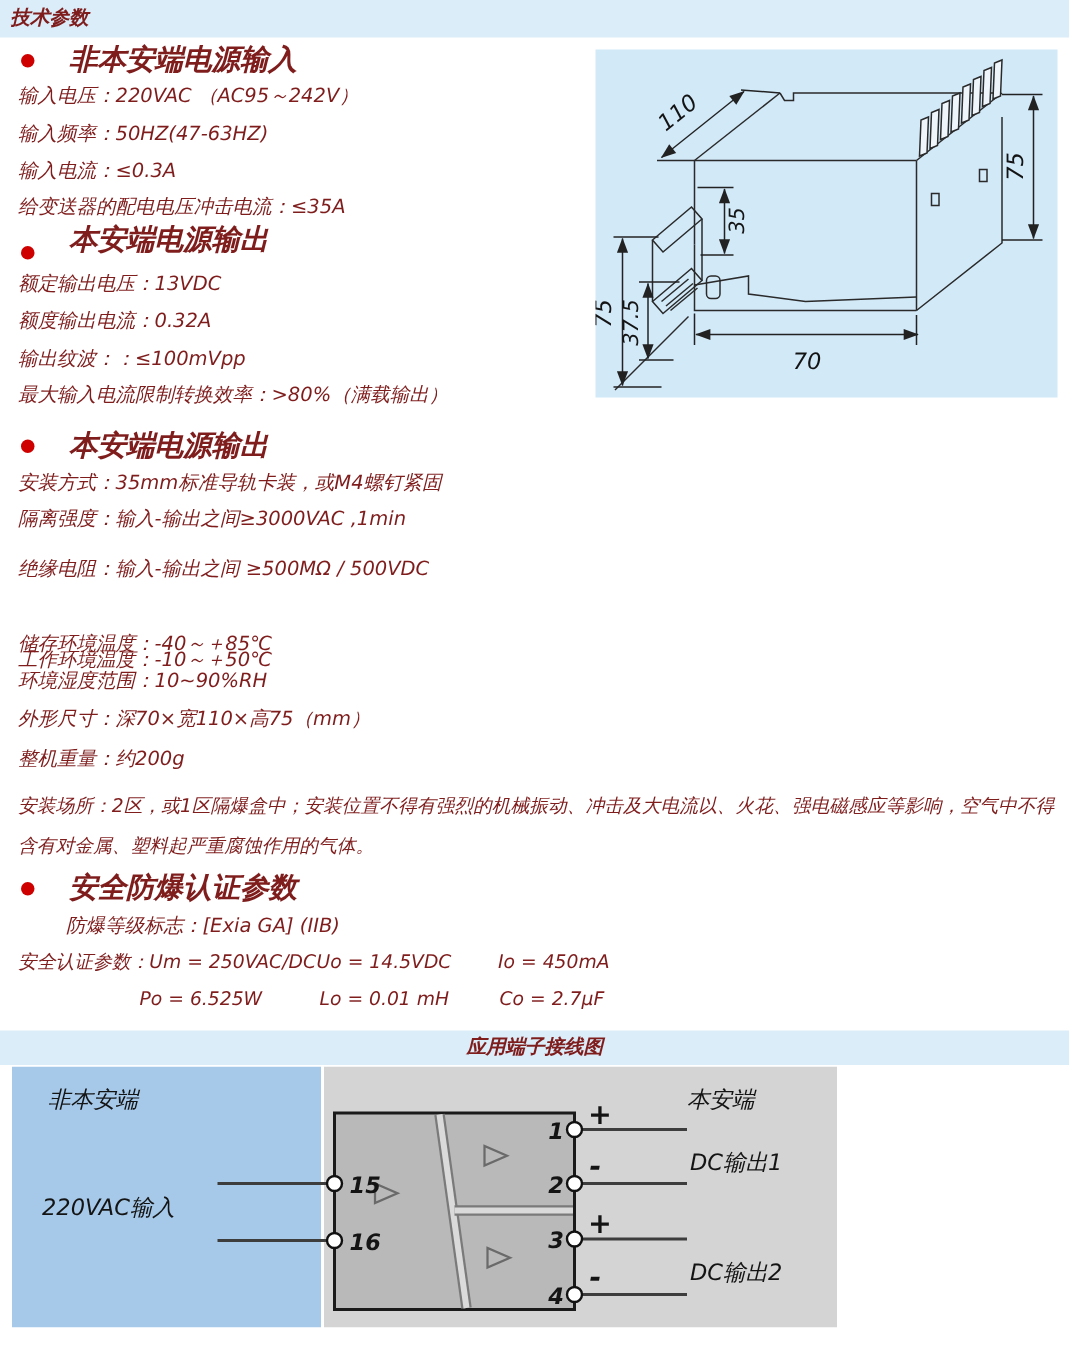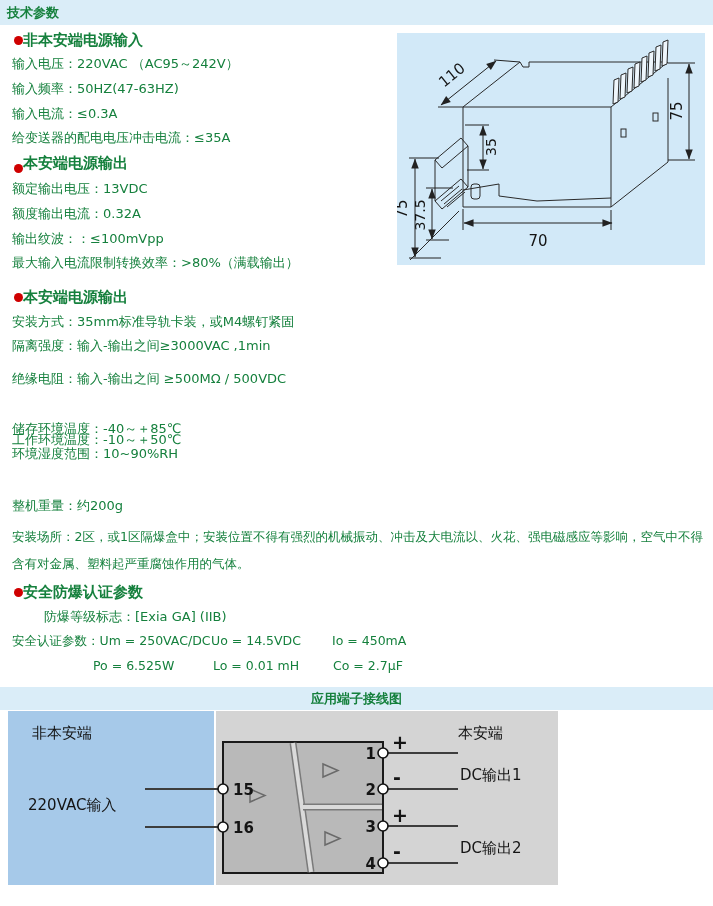--- a/index.html
+++ b/index.html
@@ -1,22 +1,22 @@
 <!DOCTYPE html>
 <html style="--accent_bar: #daedf8; --drawing_panel: #d2e9f8; --ni_panel_blue: #a6c9e9; --is_panel_gray: #d4d4d4; --box_fill: #b9b9b9; --bullet_red: #cf0000;"><head>
 <meta charset="utf-8">
 <style>
   html,body{margin:0;padding:0;background:#fff;}
   .page{position:relative;width:713px;height:906px;background:#fff;overflow:hidden;
-        font-family:"DejaVu Sans",sans-serif;color:#15803d;}
+        font-family:"DejaVu Sans",sans-serif;color:#7f1d1d;font-style:italic;}
   .titlebar{position:absolute;left:0;top:0;width:713px;height:25px;
             background:var(--accent_bar);font-weight:bold;font-size:13px;line-height:25px;padding-left:7px;box-sizing:border-box;}
   .sec-header{position:absolute;left:14px;display:flex;align-items:center;height:18px;}
   .bullet{width:9px;height:9px;border-radius:50%;background:var(--bullet_red);display:inline-block;}
-  .sec-title{font-weight:bold;font-size:15px;white-space:nowrap;}
+  .sec-title{font-weight:bold;font-size:19px;margin-left:23px;white-space:nowrap;}
   .ln{position:absolute;left:12px;font-size:13px;white-space:nowrap;}
   .note{position:absolute;left:12px;width:692px;font-size:12.5px;line-height:27px;white-space:normal;}
   .cert{position:absolute;font-size:12.5px;white-space:nowrap;}
   .panel-drawing{position:absolute;left:397px;top:33px;width:308px;height:232px;background:var(--drawing_panel);}
   .bottom-bar{position:absolute;left:0;top:687px;width:713px;height:23px;background:var(--accent_bar);
               font-weight:bold;font-size:13px;line-height:23px;text-align:center;}
   .wiring{position:absolute;left:0;top:711px;width:713px;height:174px;}
   svg text{font-family:"DejaVu Sans",sans-serif;fill:#141414;}
   .dim-label{font-size:14px;}
   .dim-label-lg{font-size:15px;}
@@ -54,20 +54,21 @@
   <div class="sec-header" style="top:288px;">
     <span class="bullet"></span>
     <span class="sec-title">本安端电源输出</span>
   </div>
   <div class="ln" style="top:313px;">安装方式：35mm标准导轨卡装，或M4螺钉紧固</div>
   <div class="ln" style="top:337px;">隔离强度：输入-输出之间≥3000VAC ,1min</div>
   <div class="ln" style="top:370px;">绝缘电阻：输入-输出之间 ≥500MΩ / 500VDC</div>
   <div class="ln" style="top:395px;margin-top:36px;">工作环境温度：-10～＋50℃</div>
   <div class="ln" style="top:420px;">储存环境温度：-40～＋85℃</div>
   <div class="ln" style="top:445px;">环境湿度范围：10~90%RH</div>
+  <div class="ln" style="top:470px;">外形尺寸：深70×宽110×高75（mm）</div>
   <div class="ln" style="top:497px;">整机重量：约200g</div>
   <div class="note" style="top:523px;">安装场所：2区，或1区隔爆盒中；安装位置不得有强烈的机械振动、冲击及大电流以、火花、强电磁感应等影响，空气中不得含有对金属、塑料起严重腐蚀作用的气体。</div>
 
   <div class="sec-header" style="top:583px;">
     <span class="bullet"></span>
     <span class="sec-title">安全防爆认证参数</span>
   </div>
   <div class="ln" style="top:608px;margin-left:32px;">防爆等级标志：[Exia GA] (IIB)</div>
   <div class="cert" style="left:12px;top:633px;">安全认证参数：Um = 250VAC/DC</div>
   <div class="cert" style="left:211px;top:633px;">Uo = 14.5VDC</div>

